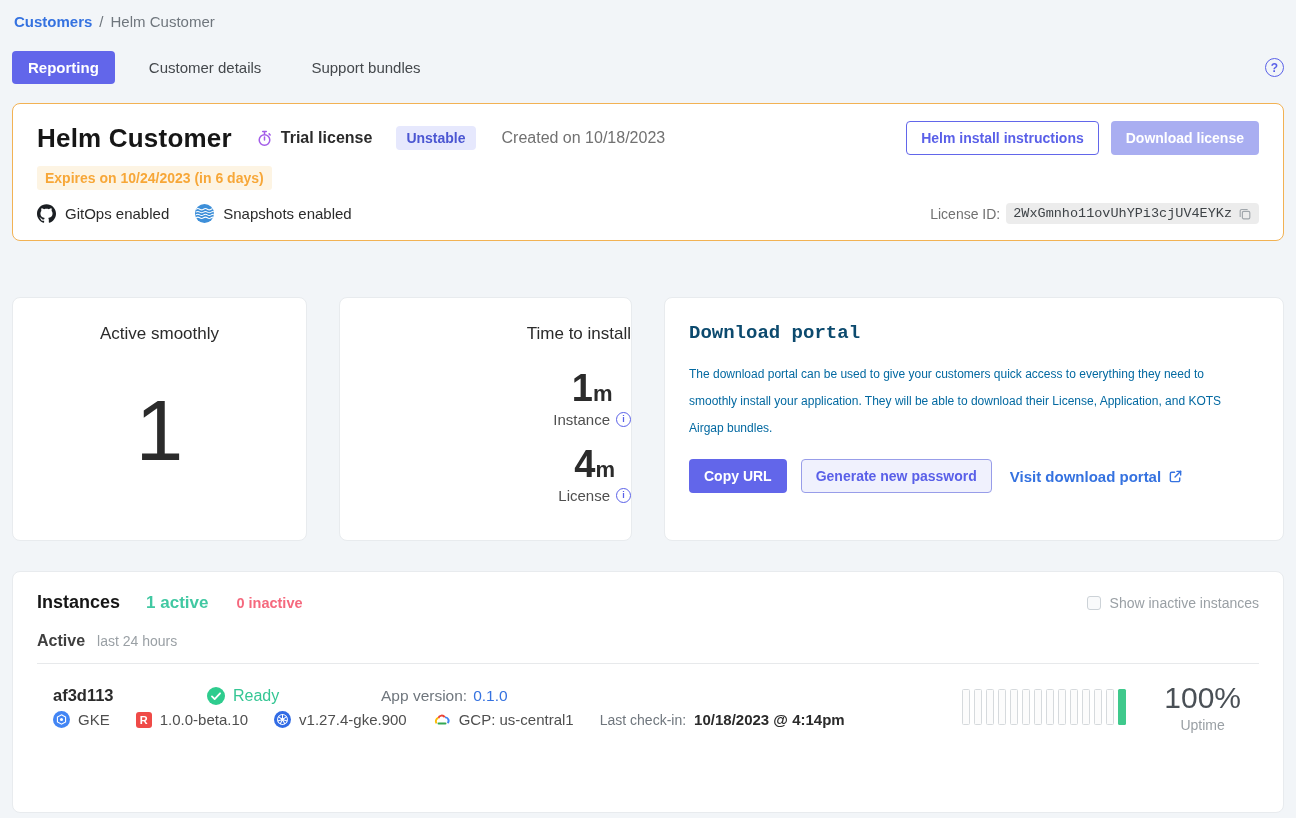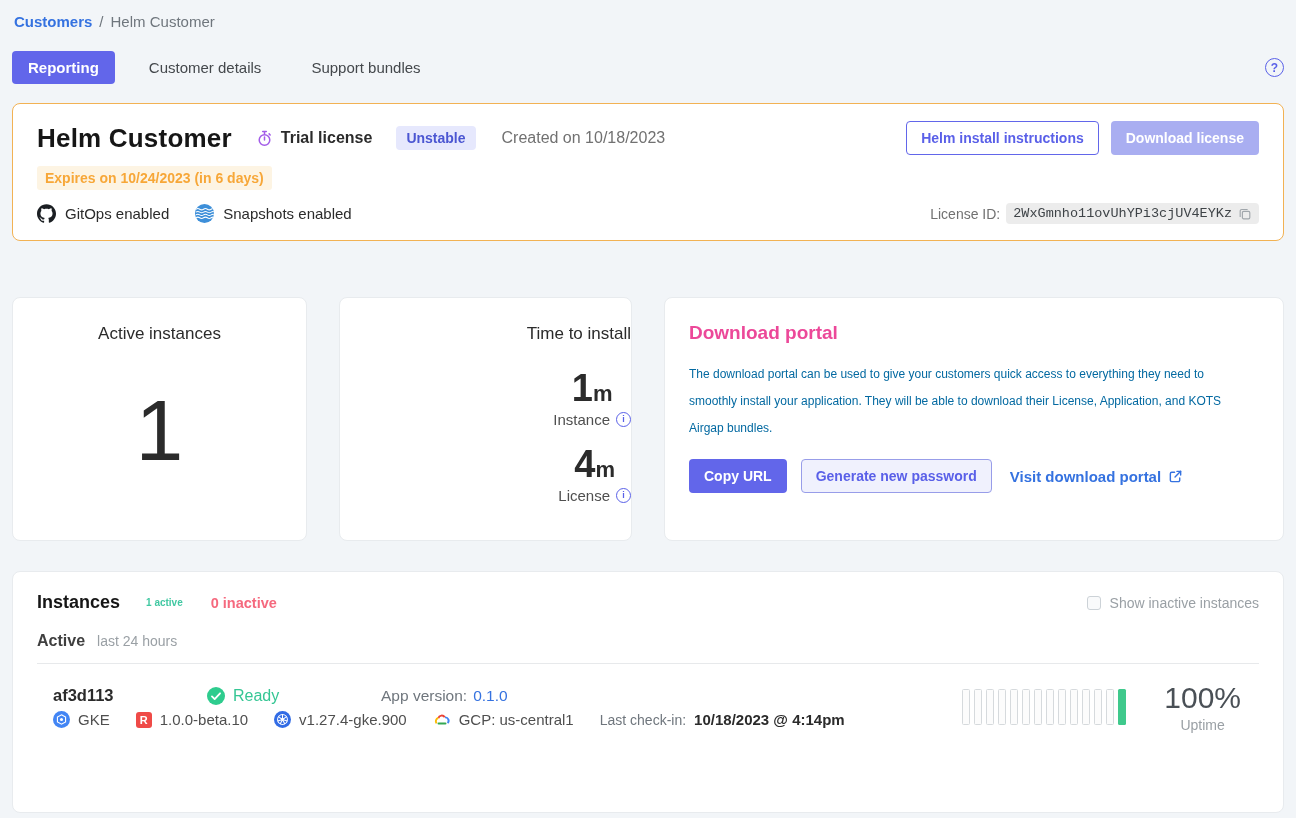--- a/index.html
+++ b/index.html
@@ -52,32 +52,32 @@
   .metric-title { font-size:17px; color:#2b2b2b; }
   .big-count { flex:1; display:flex; align-items:center; justify-content:center; font-size:86px; font-weight:500; color:#2b2b2b; padding-bottom:24px; }
   .tti-group { text-align:center; }
   .tti-num { font-size:38px; font-weight:700; color:#2b2b2b; line-height:1.1; }
   .tti-unit { font-size:22px; font-weight:600; }
   .tti-label { margin-top:1px; font-size:15px; color:#4f4f4f; display:flex; align-items:center; gap:6px; justify-content:center; }
   .tti-first { margin-top:24px; }
   .tti-second { margin-top:16px; }
   .info-circle { width:15px; height:15px; border:1.4px solid #5a61e8; border-radius:50%; display:inline-flex; align-items:center; justify-content:center; color:#5a61e8; cursor:pointer; }
   .info-circle::after { content:"i"; font-size:9px; font-weight:700; }
-  .dp-title { font-size:19px; font-weight:700; color:#ec4899; }
+  .dp-title { font-size:19px; font-weight:700; color:#0c4a6e;font-family:Liberation Mono, monospace; }
   .dp-desc { margin-top:17px; max-width:565px; font-size:12px; line-height:27px; color:#0369a1; }
   .dp-actions { margin-top:17px; display:flex; align-items:center; gap:14px; }
   .btn-fill-primary { background:#6266ea; color:#fff; }
   .btn-outline-soft { border-color:#989de9; background:#f0f1fd; color:#5a60e8; }
   .link-external { display:flex; align-items:center; gap:7px; font-size:15px; font-weight:600; color:#3572e0; cursor:pointer; margin-left:4px; }
 
   
   .instances-panel { margin-top:30px; background:#fff; border:1px solid #e8ebee; border-radius:8px; padding:20px 24px 18px; height:242px; overflow:hidden; }
   .ip-header { display:flex; align-items:center; }
   .ip-title { font-size:18px; font-weight:700; color:#161616; }
-  .count-active { margin-left:26px; font-size:10px; font-weight:600; color:#41c8a2; }
+  .count-active { margin-left:26px; font-size:17px; font-weight:600; color:#41c8a2; }
   .count-inactive { margin-left:28px; font-size:14.5px; font-weight:600; color:#f5697e; }
   .show-inactive { margin-left:auto; display:flex; align-items:center; gap:9px; font-size:14px; color:#9aa0a5; cursor:pointer; }
   .checkbox { width:14px; height:14px; border:1px solid #ccd2d7; border-radius:3px; background:#f9fafb; }
   .ip-sub { margin-top:19px; display:flex; align-items:baseline; gap:12px; }
   .ip-sub-title { font-size:16px; font-weight:600; color:#3f3f3f; }
   .ip-sub-range { font-size:14px; color:#9aa0a5; }
   .ip-divider { margin-top:13px; border-top:1px solid #e7e9eb; }
   .instance-row { padding:17px 4px 0 16px; display:flex; align-items:center;gap:8px; }
   .ir-left { flex:1; }
   .ir-line1 { display:flex; align-items:center; }
@@ -186,21 +186,21 @@
               </svg>
           </span>
         </span>
       </span>
     </div>
   </div>
 
   <div class="cards-row">
 
     <div class="card card-sm card-centered">
-      <div class="metric-title">Active instances</div>
+      <div class="metric-title">Active smoothly</div>
       <div class="big-count">1</div>
     </div>
 
     <div class="card card-md card-centered">
       <div class="metric-title">Time to install</div>
       <div class="tti-group tti-first">
         <div class="tti-num"><span>1</span><span class="tti-unit">m</span></div>
         <div class="tti-label">
             <span>Instance</span>
             <span class="info-circle"></span>

